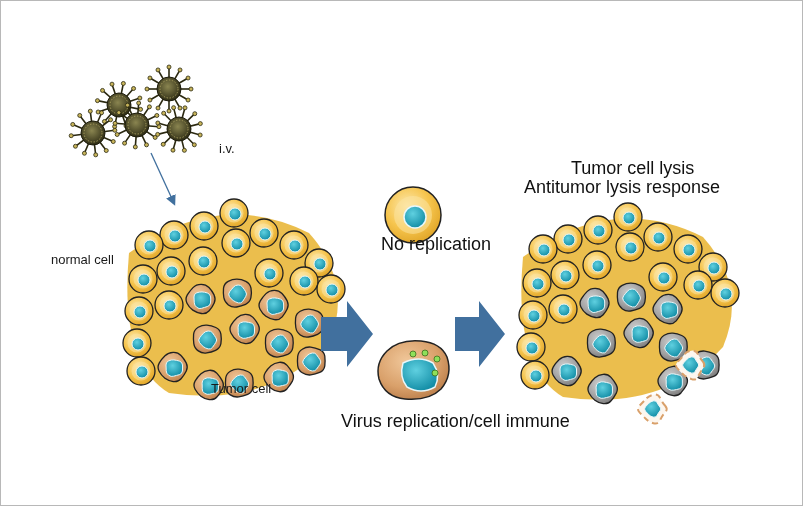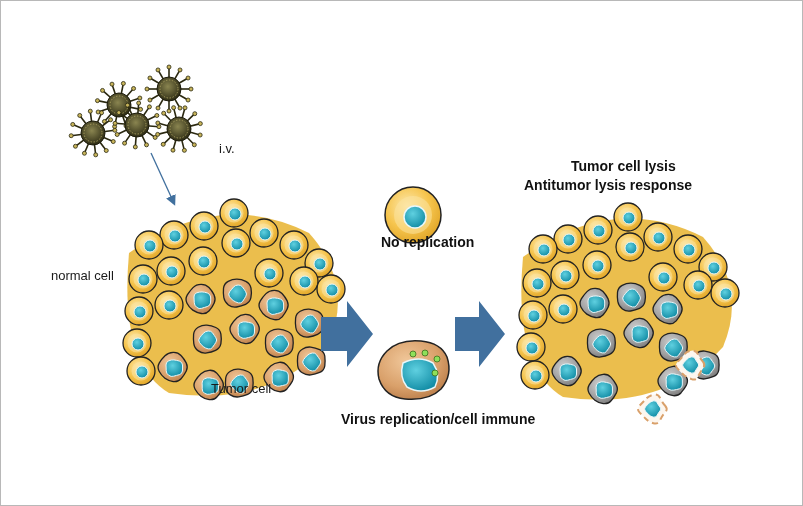--- a/index.html
+++ b/index.html
@@ -4,21 +4,21 @@
 <style>
   html, body { margin: 0; padding: 0; background: #ffffff; }
   #canvas {
     position: relative; width: 803px; height: 506px; overflow: hidden;
     background: #ffffff; box-sizing: border-box;
     border: 1px solid #b8b8b8;
     font-family: "Liberation Sans", sans-serif;
     text-align: center;
   }
   .label { position: absolute; color: #1a1a1a; font-size: 13px; white-space: nowrap; }
-  .bold { font-weight: bold; font-size: 14px; color: #111; }
+  .bold { font-weight: normal; font-size: 18px; color: #111; }
   svg { position: absolute; left: 0; top: 0; }
 </style>
 </head>
 <body>
 
 <div id="canvas">
 
   <svg id="art" width="803" height="506">
     <defs>
       <radialGradient id="gNormal" cx="40%" cy="35%" r="65%">
@@ -490,19 +490,19 @@
       <circle cx="424" cy="352" r="3" fill="#8ee05a" stroke="#3a6d1a" stroke-width="0.8"></circle>
       <circle cx="436" cy="358" r="3" fill="#8ee05a" stroke="#3a6d1a" stroke-width="0.8"></circle>
       <circle cx="434" cy="372" r="3" fill="#8ee05a" stroke="#3a6d1a" stroke-width="0.8"></circle>
     </g>
 
     <polygon points="320,316 346,316 346,300 372,333 346,366 346,350 320,350" fill="#41709e"></polygon>
     <polygon points="454,316 478,316 478,300 504,333 478,366 478,350 454,350" fill="#41709e"></polygon>
   </svg>
 
   <div class="label" style="left:218px;top:140px;">i.v.</div>
-  <div class="label" style="left:50px;top:267px;">normal  cell</div>
+  <div class="label" style="left:50px;top:251px;">normal  cell</div>
   <div class="label" style="left:210px;top:380px;">Tumor  cell</div>
   <div class="label bold" style="left:380px;top:233px;">No replication</div>
   <div class="label bold" style="left:340px;top:410px;">Virus replication/cell immune</div>
   <div class="label bold" style="left:570px;top:157px;">Tumor cell lysis</div>
   <div class="label bold" style="left:523px;top:176px;">Antitumor lysis response</div>
 </div>
 
 </body></html>

